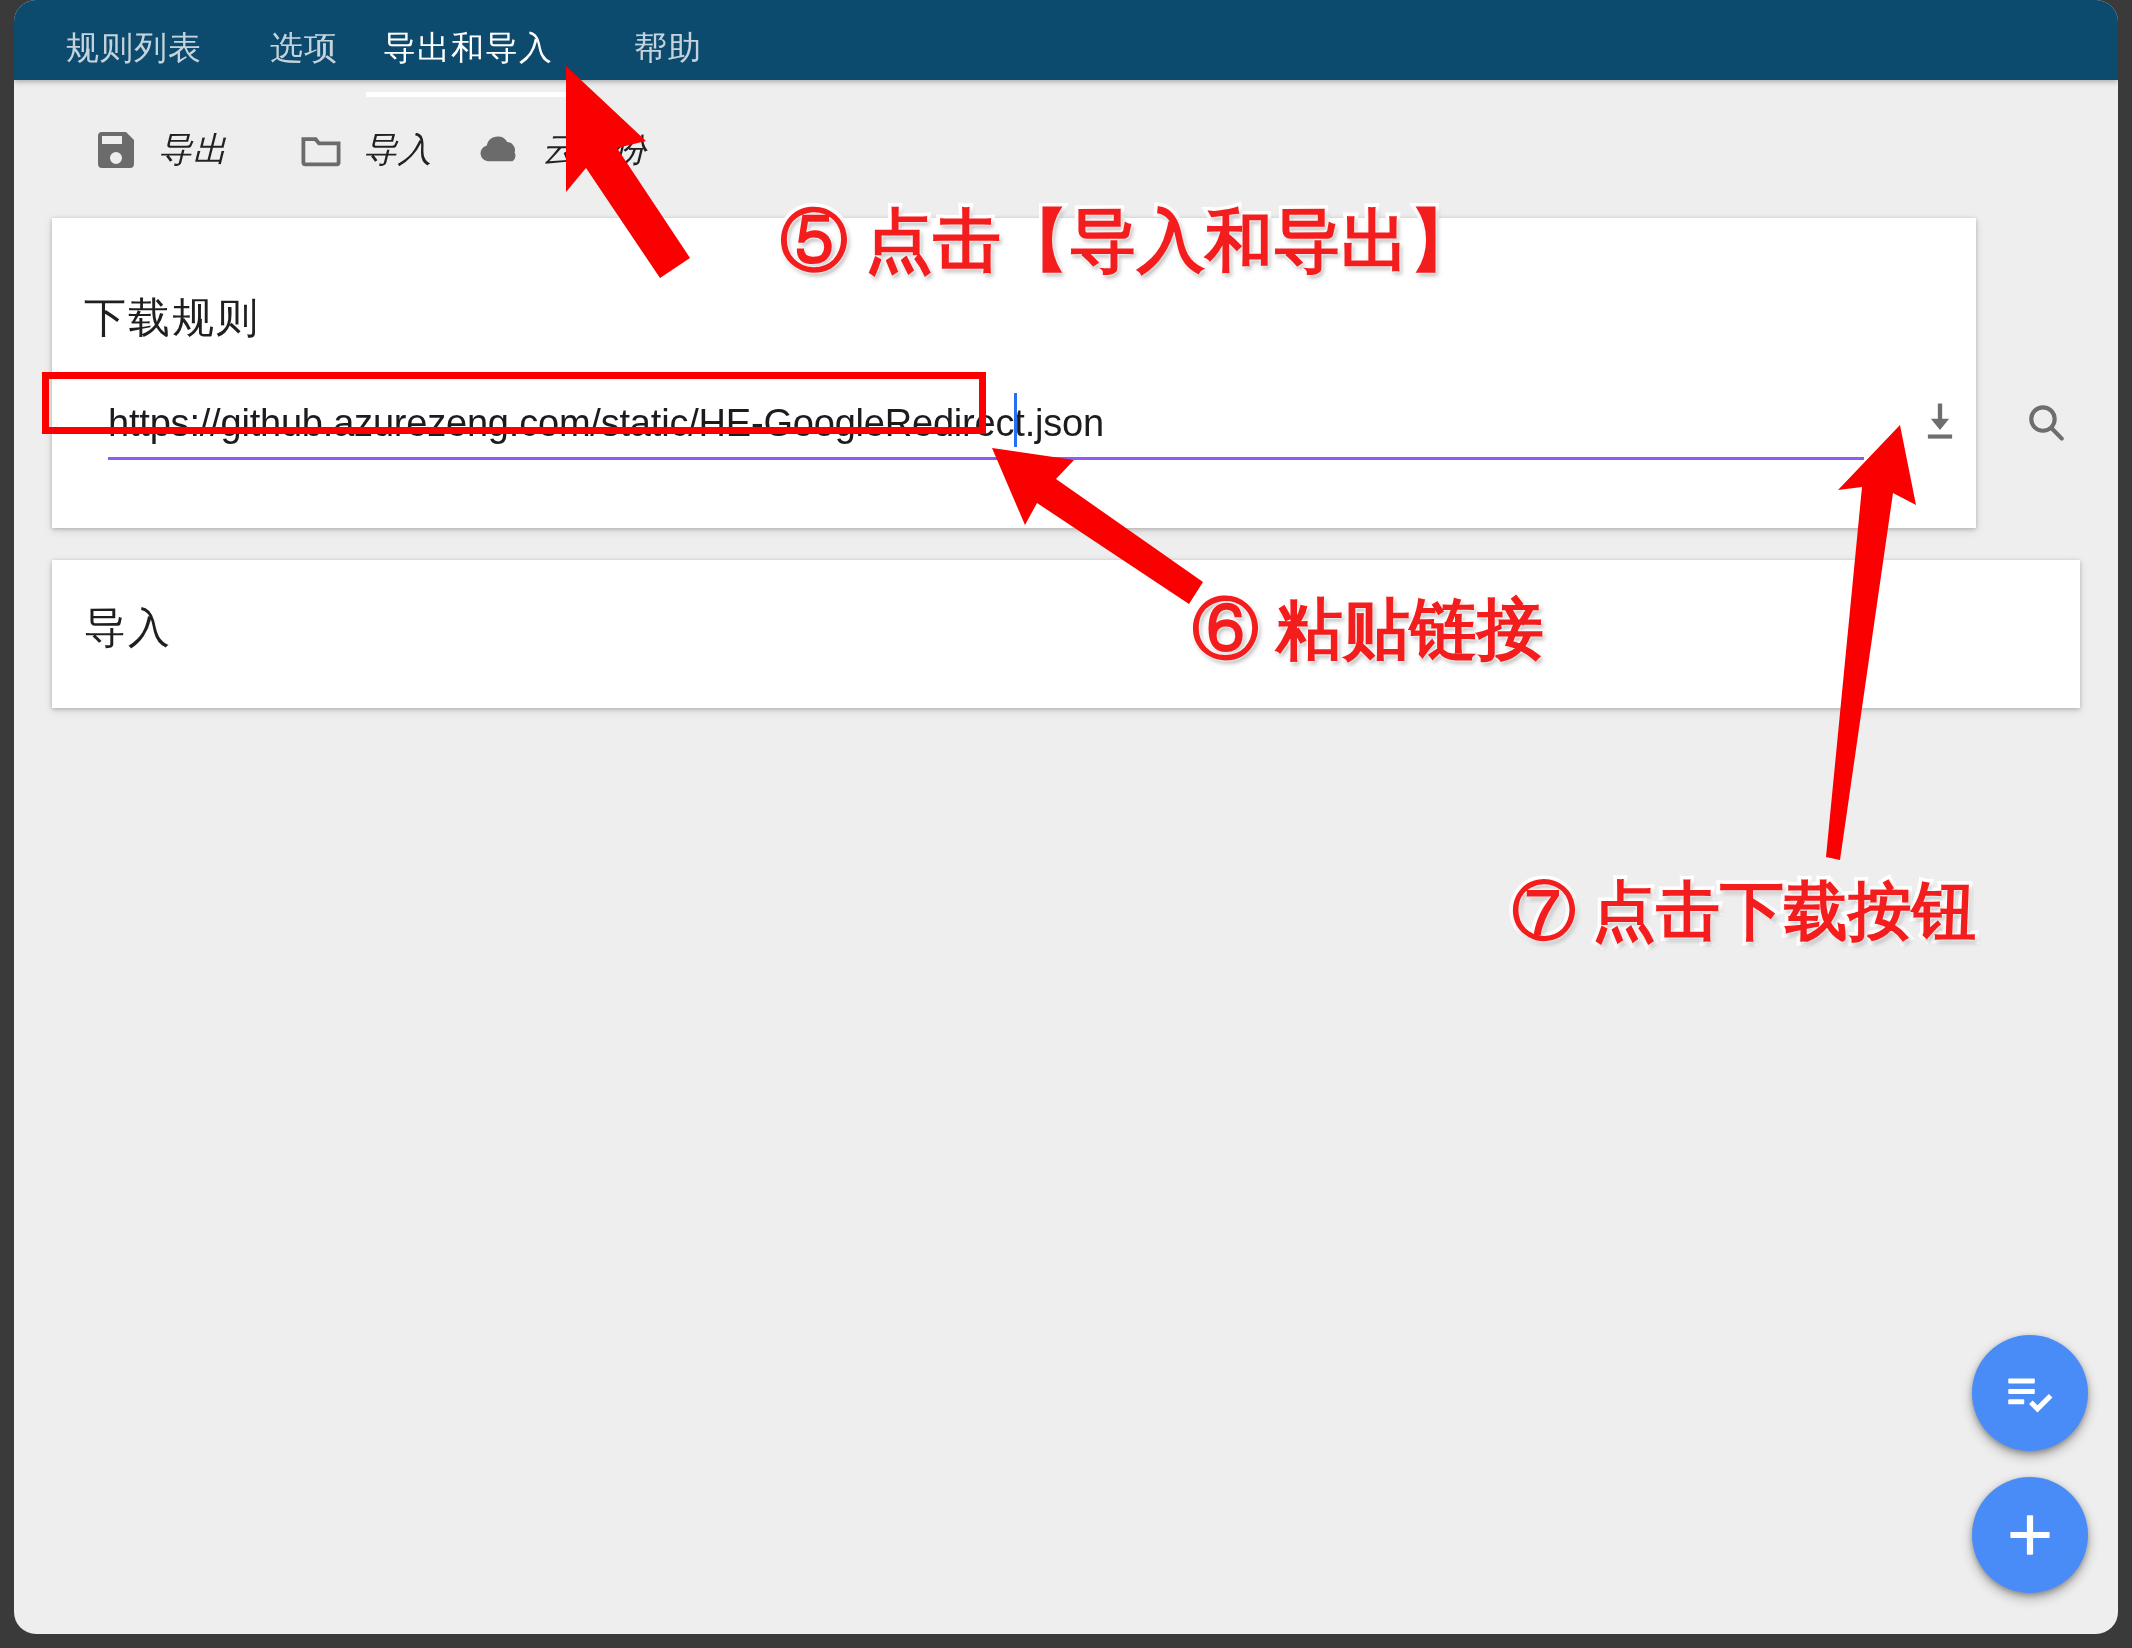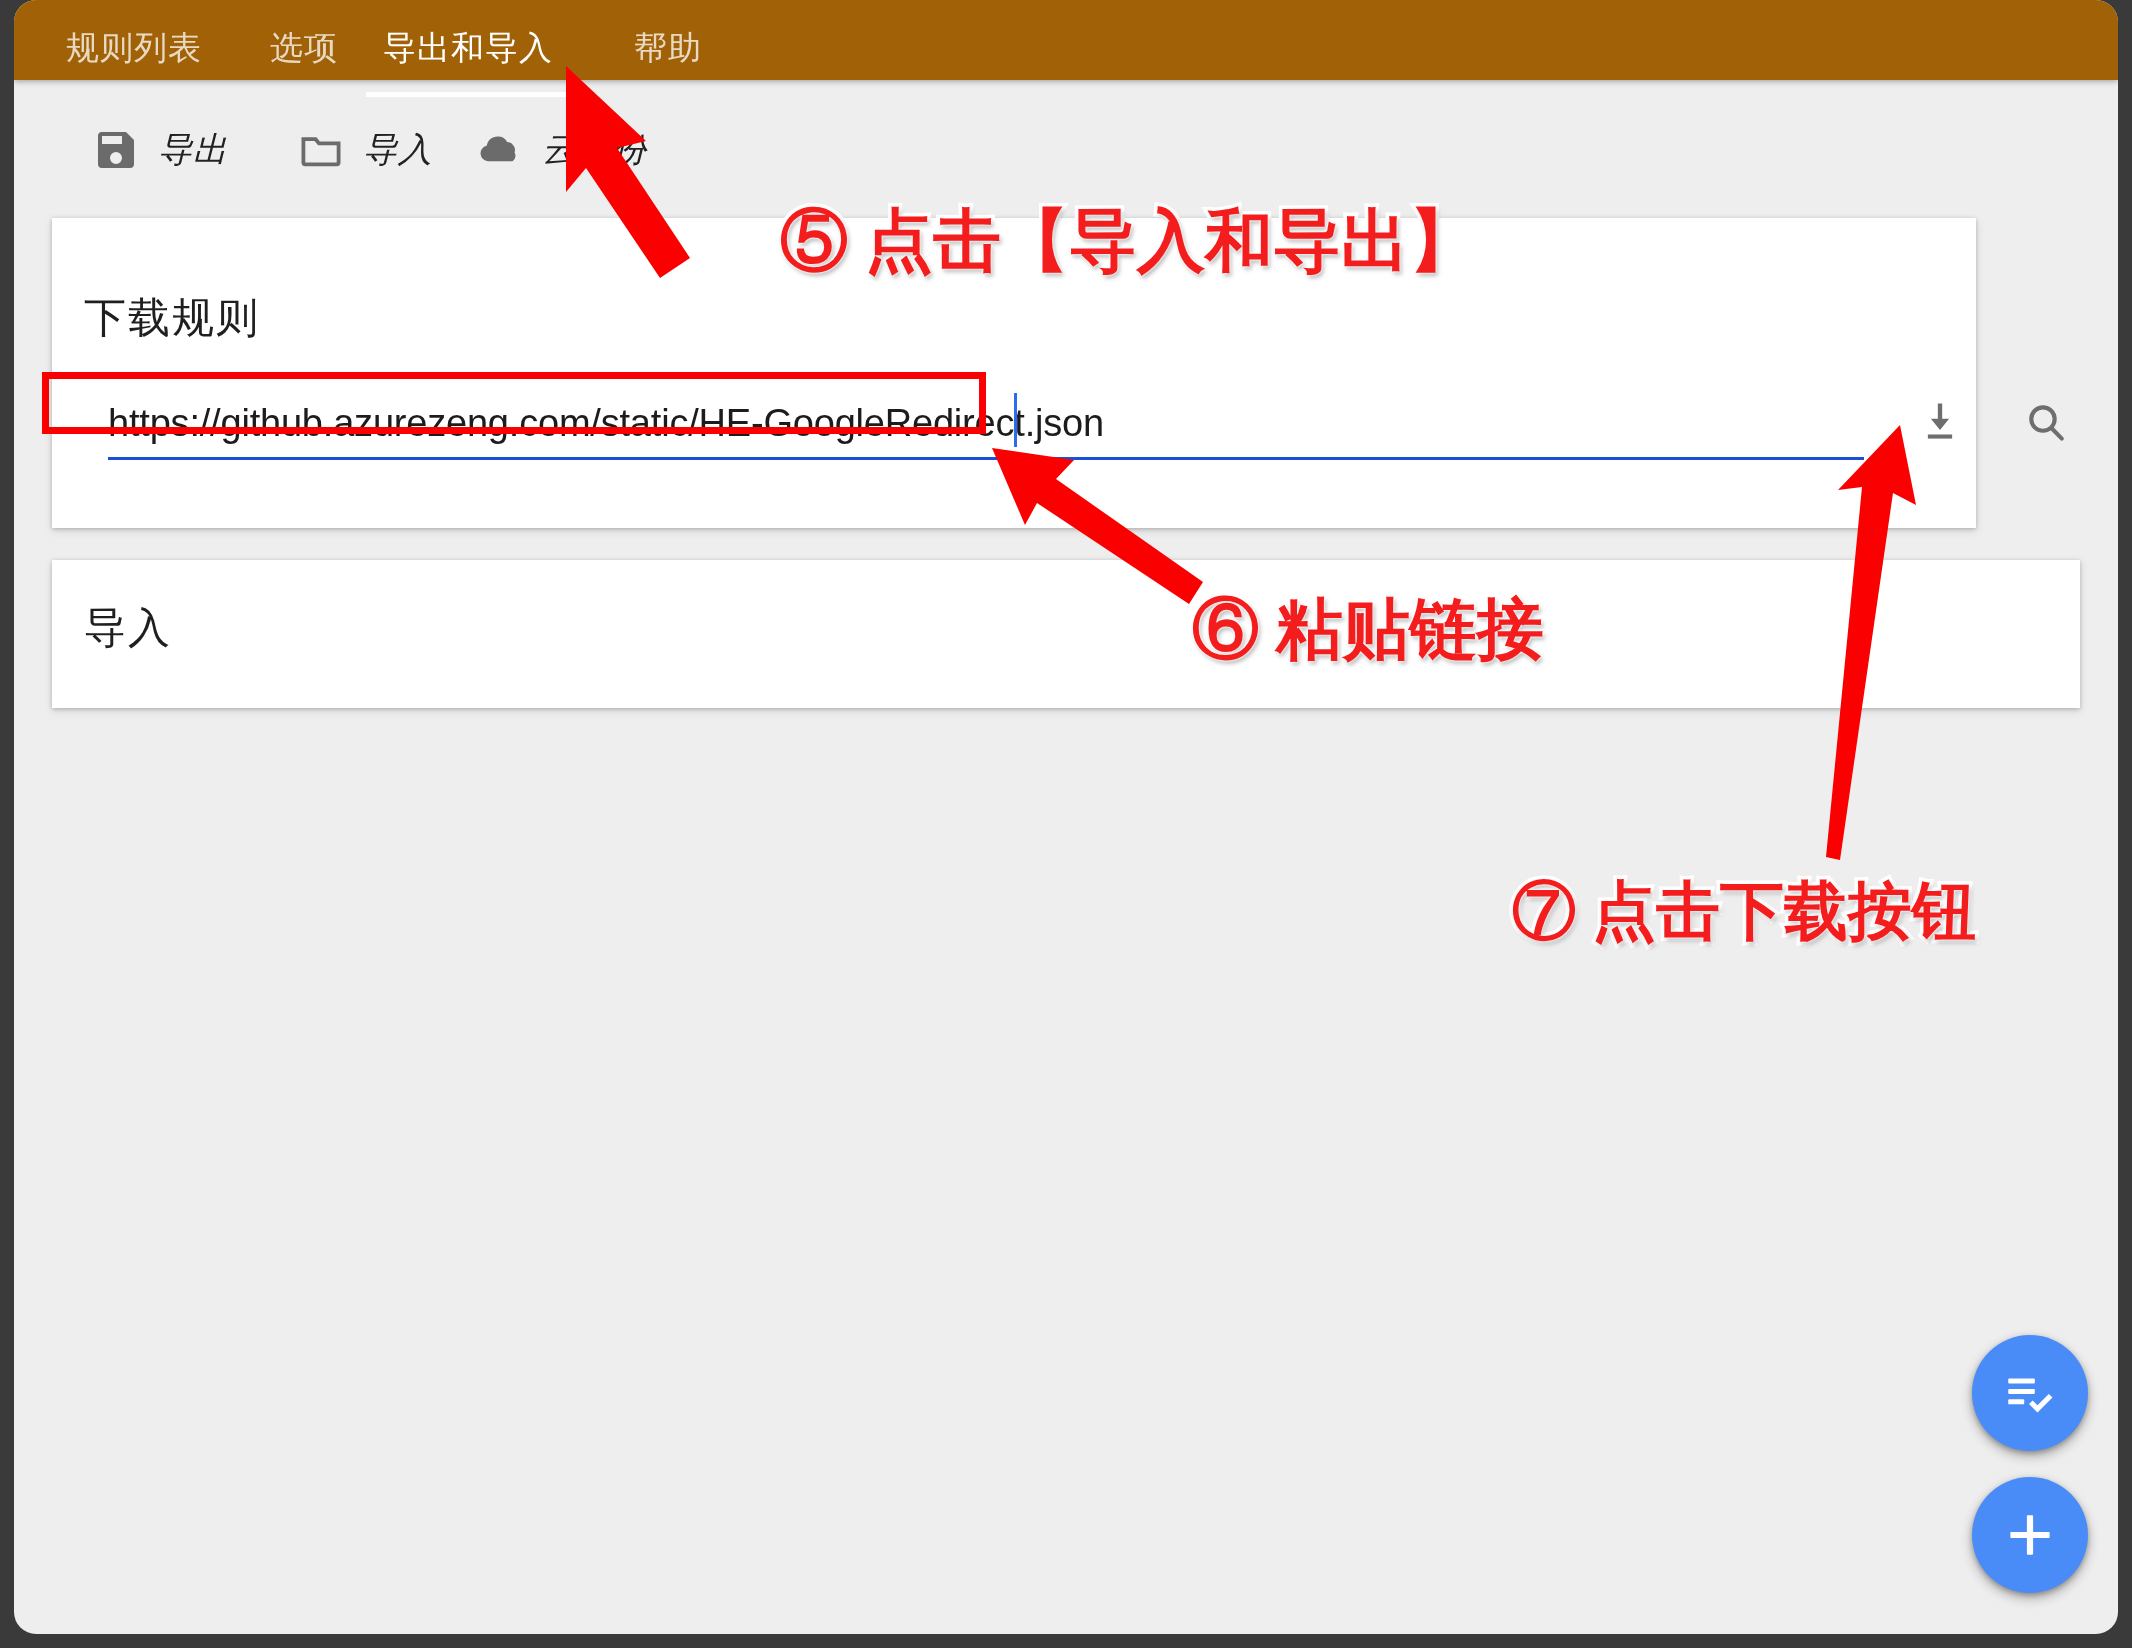--- a/index.html
+++ b/index.html
@@ -31,21 +31,21 @@
     border-radius: 22px 22px 22px 22px;
     overflow: hidden;
   }
 
   
   #tabbar {
     position: absolute;
     left: 0; top: 0;
     width: 100%;
     height: 80px;
-    background: #a16207;
+    background: #0c4a6e;
     box-shadow: 0 2px 5px rgba(0,0,0,0.28);
   }
   .tab {
     position: absolute;
     top: 0;
     height: 97px;
     display: flex;
     align-items: center;
     justify-content: center;
     color: rgba(255,255,255,0.76);
@@ -126,21 +126,21 @@
     position: absolute;
     left: 32px; top: 171px;
     width: 1964px; height: 72px;
   }
   #url-input {
     position: absolute;
     left: 24px; top: 0;
     width: 1756px;
     height: 68px;
     border: none;
-    border-bottom: 3px solid #1d4ed8;
+    border-bottom: 3px solid #8b5cf6;
     background: transparent;
     font-family: "Liberation Sans", "DejaVu Sans", sans-serif;
     font-size: 38px;
     color: #1c1c1c;
     outline: none;
     padding: 0;
     letter-spacing: -0.2px;
   }
   #url-caret {
     position: absolute;

